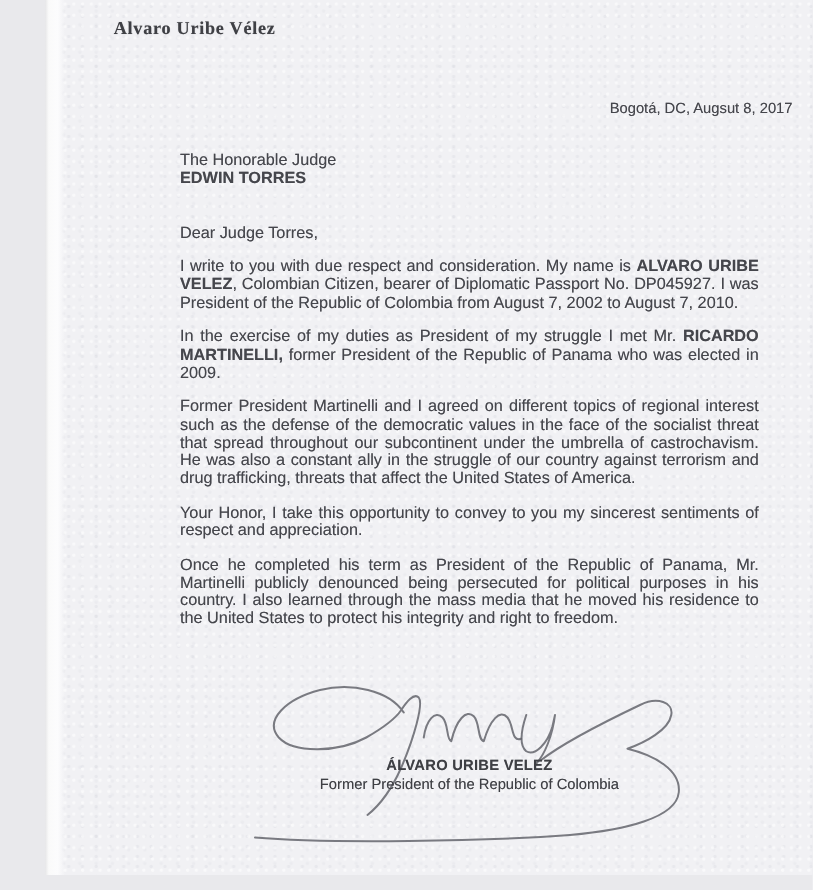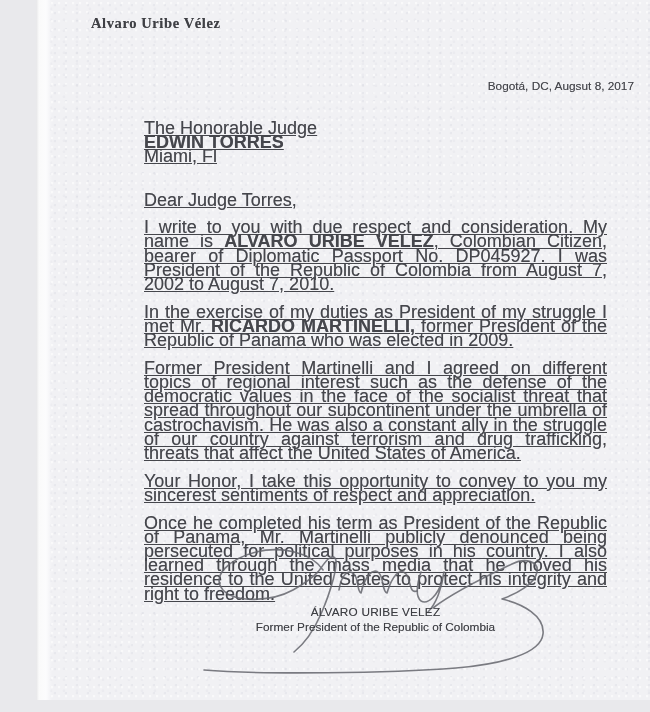--- a/index.html
+++ b/index.html
@@ -28,53 +28,51 @@
     font-weight:bold;font-size:14.5px;letter-spacing:0.6px;color:#3f4045;
     text-shadow:0 0 0.6px rgba(63,64,69,0.55);
   }
   .date{
     position:absolute;left:0;right:52px;top:79px;
     text-align:right;font-size:11.8px;color:#45464c;
     text-shadow:0 0 0.5px rgba(69,70,76,0.5);
   }
   .body{
     position:absolute;left:108px;top:121px;width:463px;
-    font-size:18px;line-height:14.2px;color:#45464c;
+    font-size:13px;line-height:14.2px;color:#45464c;
     text-shadow:0 0 0.5px rgba(69,70,76,0.5);
-    text-decoration:underline;
   }
   .recipient div{line-height:14px;}
   .bold, .b{font-weight:bold;}
   .salutation{margin-top:30px;margin-bottom:13px;}
   .body p{margin:0 0 13.5px 0;text-align:justify;}
   .closing{margin-top:6px;}
   .sig-text{
     position:absolute;left:108px;top:605px;width:463px;
     text-align:center;color:#3e3f44;font-size:11.8px;line-height:15px;
     text-shadow:0 0 0.5px rgba(62,63,68,0.5);
   }
-  .sig-name{font-weight:normal;letter-spacing:0.2px;}
+  .sig-name{font-weight:bold;letter-spacing:0.2px;}
   .sig-svg{position:absolute;left:135px;top:546px;width:510px;height:135px;}
   .sig-svg path{fill:none;stroke:#64656c;stroke-width:1.6;stroke-linecap:round;stroke-linejoin:round;opacity:0.85;}
 </style>
 </head>
 <body>
 
 <div class="page">
   <div class="scan-edge"></div>
 
   <div class="letterhead">Alvaro Uribe Vélez</div>
 
   <div class="date">Bogotá, DC, Augsut 8, 2017</div>
 
   <div class="body">
     <div class="recipient">
       <div>The Honorable Judge</div>
       <div class="bold">EDWIN TORRES</div>
-      <div>Miami, Fl</div>
     </div>
 
     <div class="salutation">Dear Judge Torres,</div>
 
     <p><span>I write to you with due respect and consideration. My name is </span><span class="b">ALVARO URIBE VELEZ</span><span>, Colombian Citizen, bearer of Diplomatic Passport No. DP045927. I was President of the Republic of Colombia from August 7, 2002 to August 7, 2010.</span></p>
     <p><span>In the exercise of my duties as President of my struggle I met Mr. </span><span class="b">RICARDO MARTINELLI,</span><span> former President of the Republic of Panama who was elected in 2009.</span></p>
     <p><span>Former President Martinelli and I agreed on different topics of regional interest such as the defense of the democratic values in the face of the socialist threat that spread throughout our subcontinent under the umbrella of castrochavism. He was also a constant ally in the struggle of our country against terrorism and drug trafficking, threats that affect the United States of America.</span></p>
     <p><span>Your Honor, I take this opportunity to convey to you my sincerest sentiments of respect and appreciation.</span></p>
     <p><span>Once he completed his term as President of the Republic of Panama, Mr. Martinelli publicly denounced being persecuted for political purposes in his country. I also learned through the mass media that he moved his residence to the United States to protect his integrity and right to freedom.</span></p>
 

